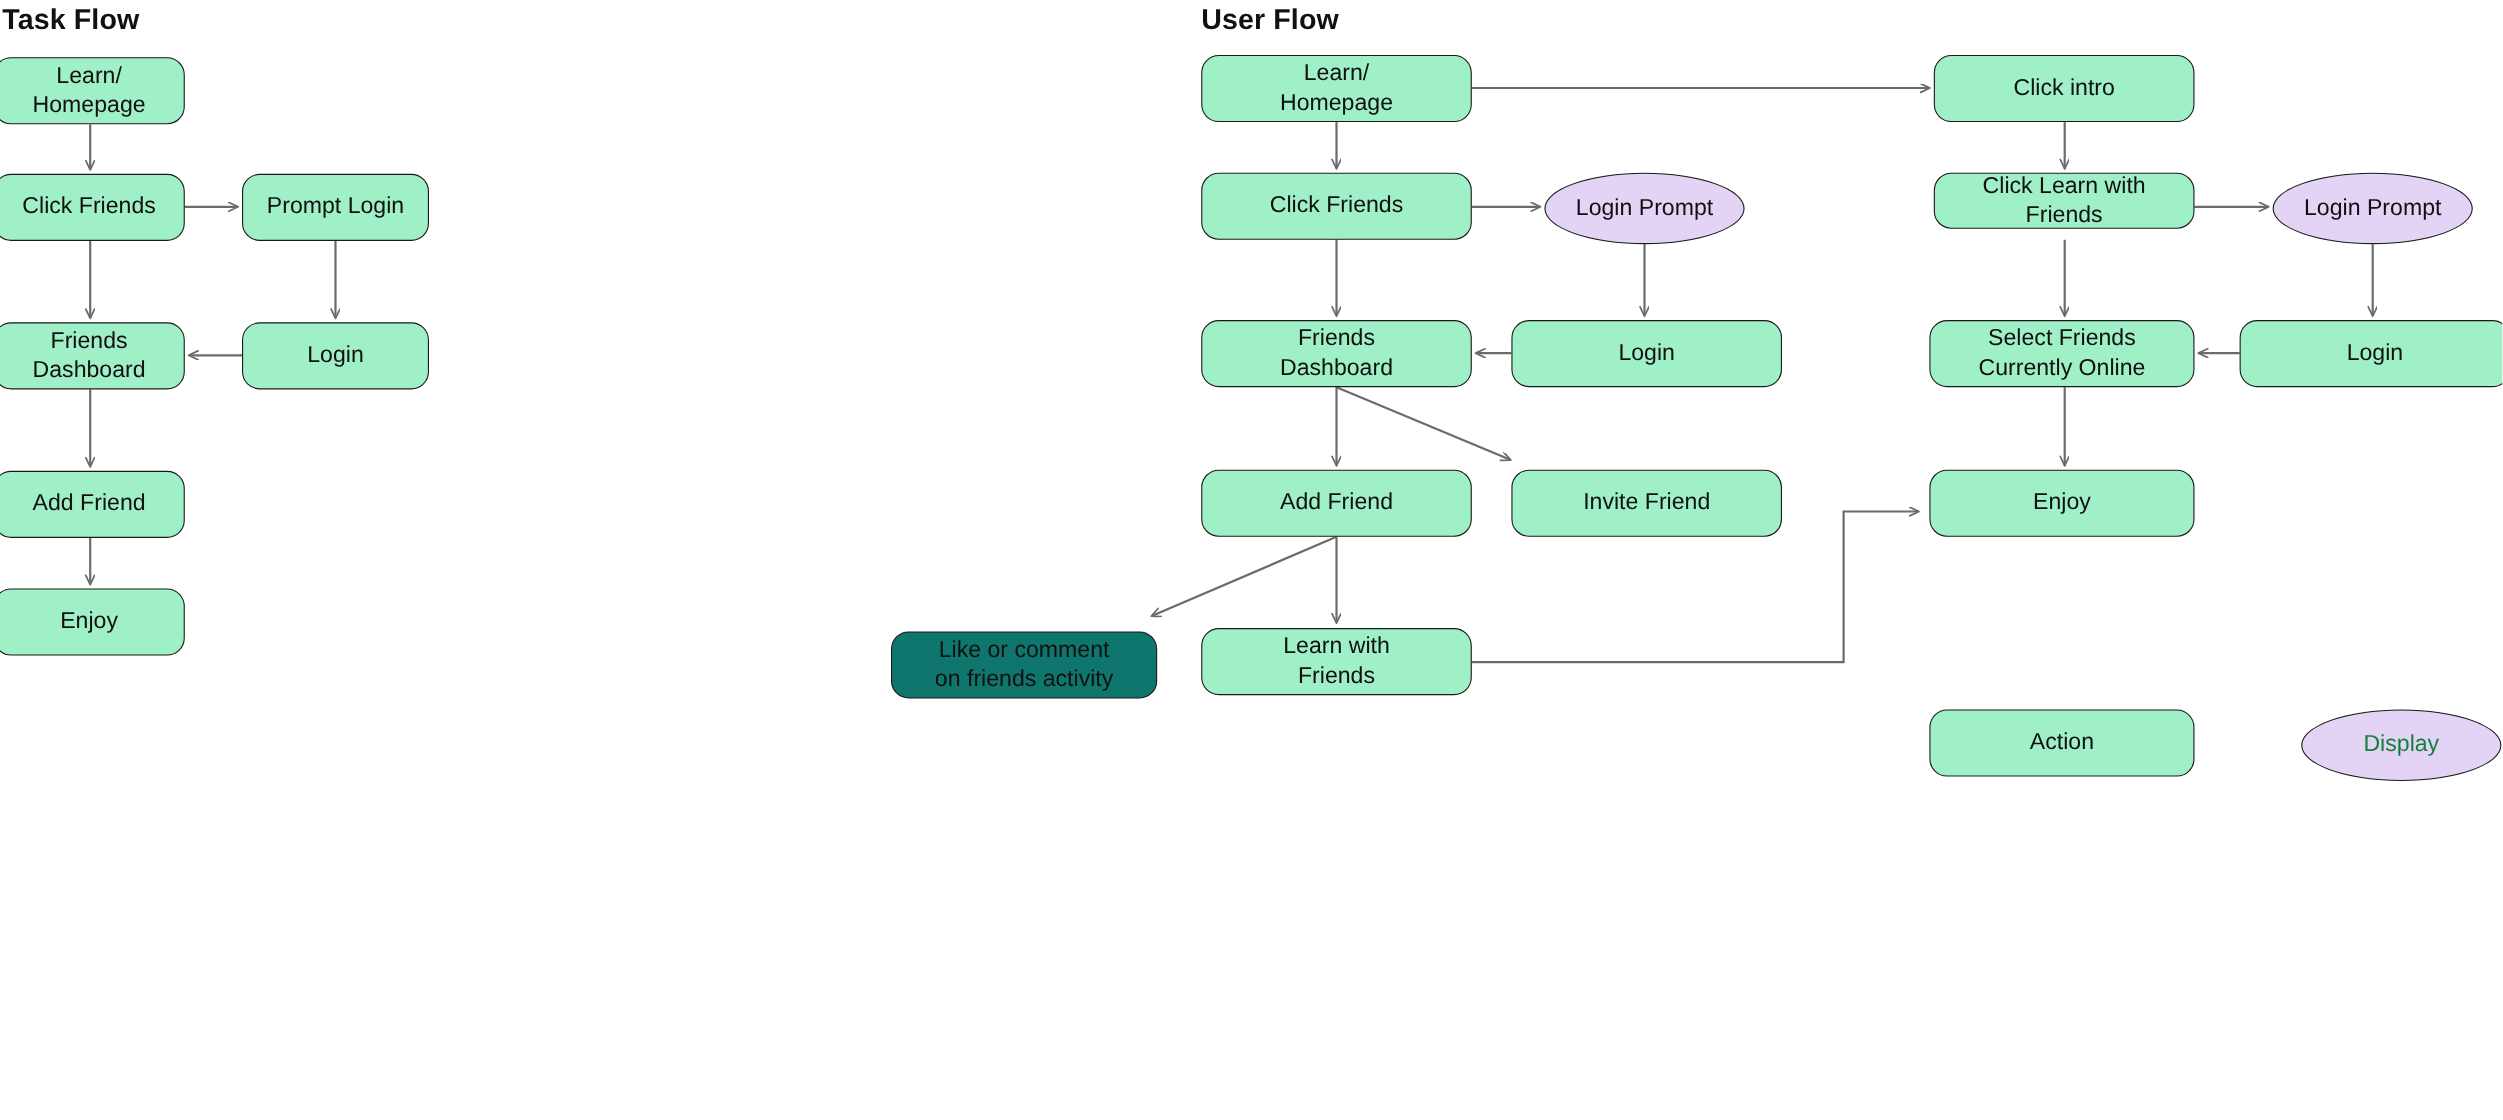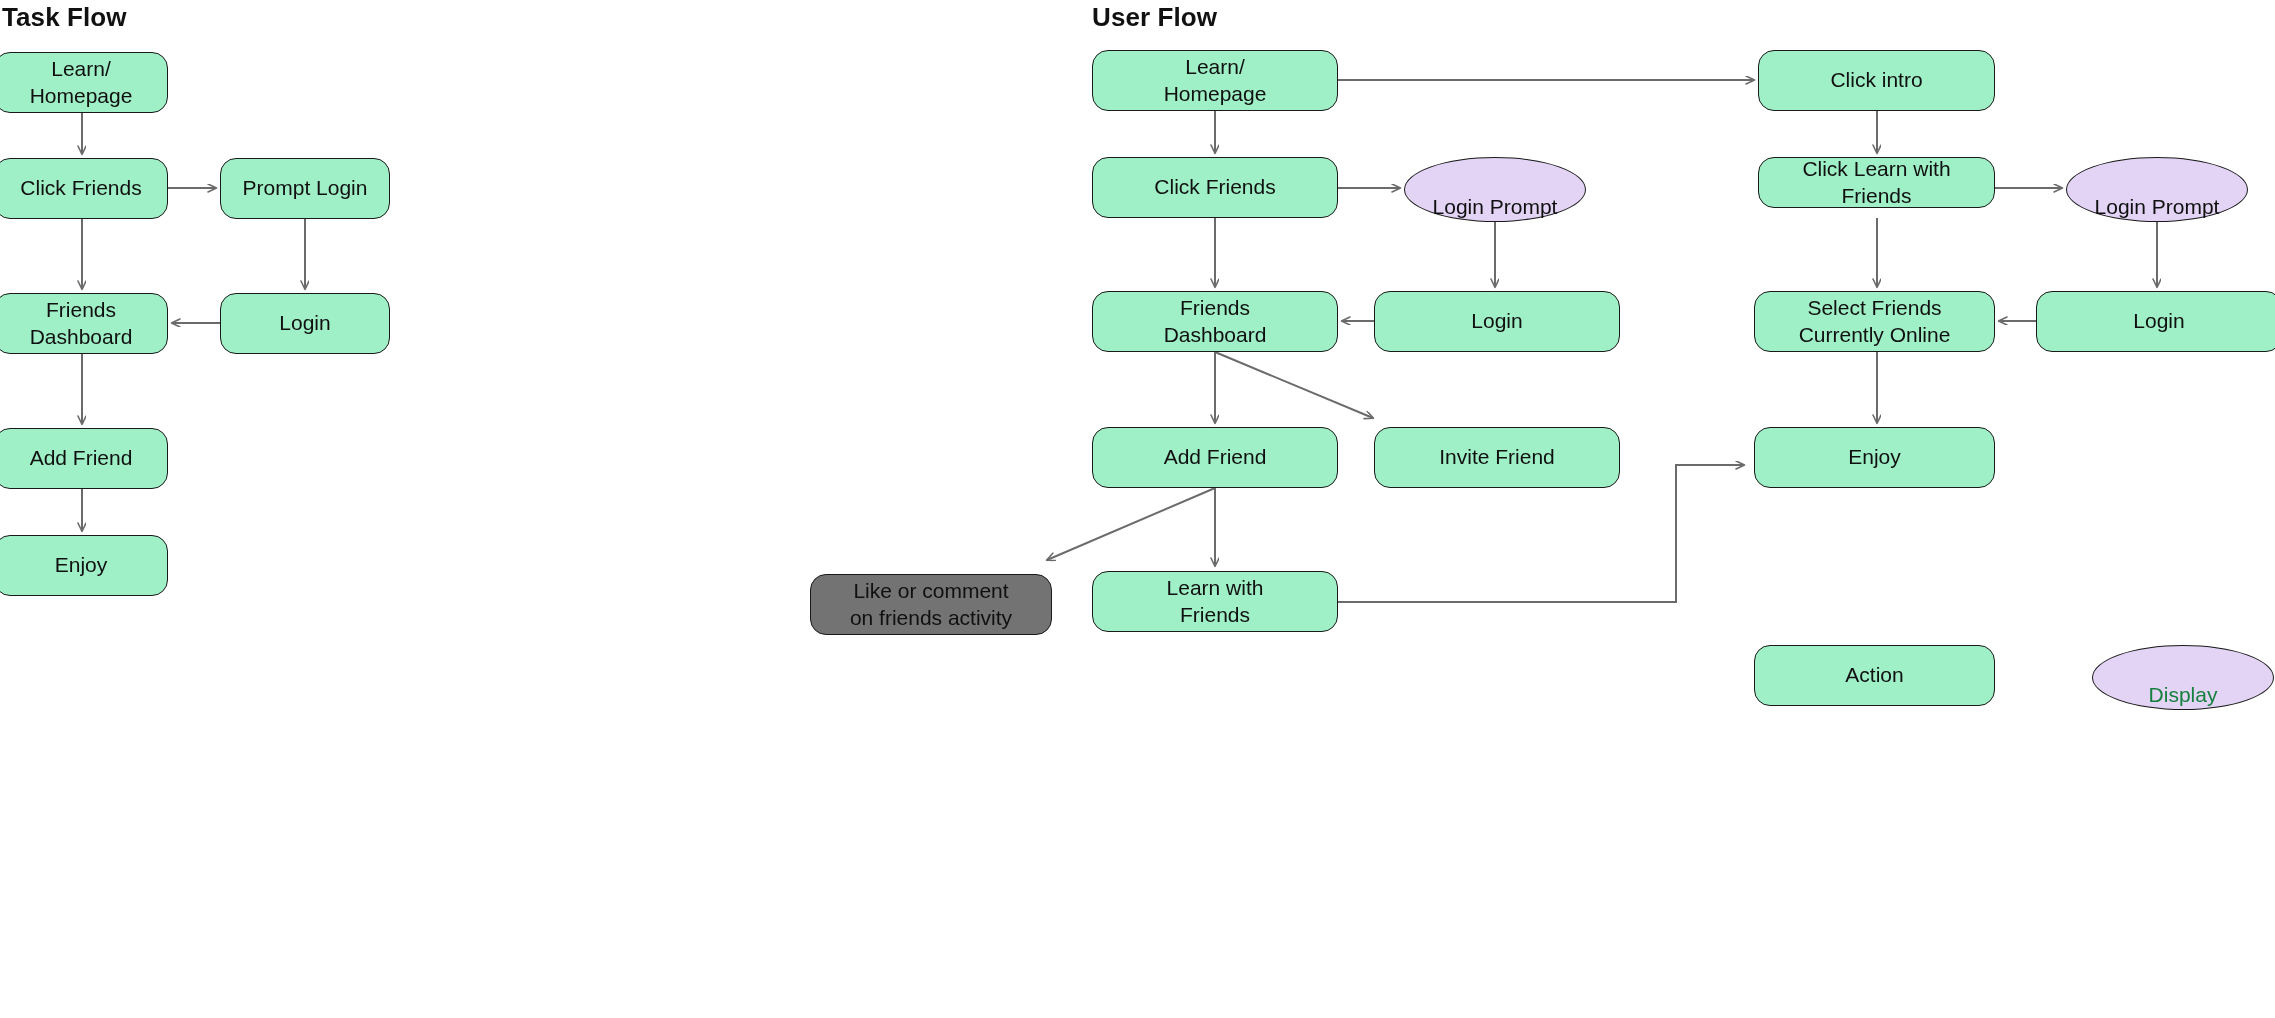--- a/index.html
+++ b/index.html
@@ -38,21 +38,20 @@
     border: 1.4px solid #1a1a1a;
   }
   .node.action {
     background: #9FF0C7;
     border-radius: 16px;
   }
   .node.display {
     background: #E3D4F5;
     border-radius: 50%;
     border-width: 1.4px;
-    align-items: flex-end;
   }
   .node .label {
     padding: 0 8px;
     pointer-events: none;
   }
   svg.edges {
     position: absolute;
     left: 0;
     top: 0;
     width: 2275px;
@@ -162,21 +161,21 @@
       </div>
       <div class="node action" style="left: 1092px; top: 427px; width: 246px; height: 61px; background: rgb(159, 240, 199); border-color: rgb(26, 26, 26); color: rgb(16, 16, 16);">
         <span class="label">Add Friend</span>
       </div>
       <div class="node action" style="left: 1374px; top: 427px; width: 246px; height: 61px; background: rgb(159, 240, 199); border-color: rgb(26, 26, 26); color: rgb(16, 16, 16); justify-content: center;">
         <span class="label">Invite Friend</span>
       </div>
       <div class="node action" style="left: 1754px; top: 427px; width: 241px; height: 61px; background: rgb(159, 240, 199); border-color: rgb(26, 26, 26); color: rgb(16, 16, 16);">
         <span class="label">Enjoy</span>
       </div>
-      <div class="node action" style="left: 810px; top: 574px; width: 242px; height: 61px; background: #737373; border-color: rgb(26, 26, 26); color: rgb(16, 16, 16); text-align: center;">
+      <div class="node action" style="left: 810px; top: 574px; width: 242px; height: 61px; background: #0f766e; border-color: rgb(26, 26, 26); color: rgb(16, 16, 16); text-align: center;">
         <span class="label">Like or comment<br>on friends activity</span>
       </div>
       <div class="node action" style="left: 1092px; top: 571px; width: 246px; height: 61px; background: rgb(159, 240, 199); border-color: rgb(26, 26, 26); color: rgb(16, 16, 16);">
         <span class="label">Learn with<br>Friends</span>
       </div>
       <div class="node action" style="left: 1754px; top: 645px; width: 241px; height: 61px; background: rgb(159, 240, 199); border-color: rgb(26, 26, 26); color: rgb(16, 16, 16);">
         <span class="label">Action</span>
       </div>
       <div class="node display" style="left: 2092px; top: 645px; width: 182px; height: 65px; background: rgb(227, 212, 245); border-color: rgb(26, 26, 26); color: #15803d;">
         <span class="label">Display</span>

